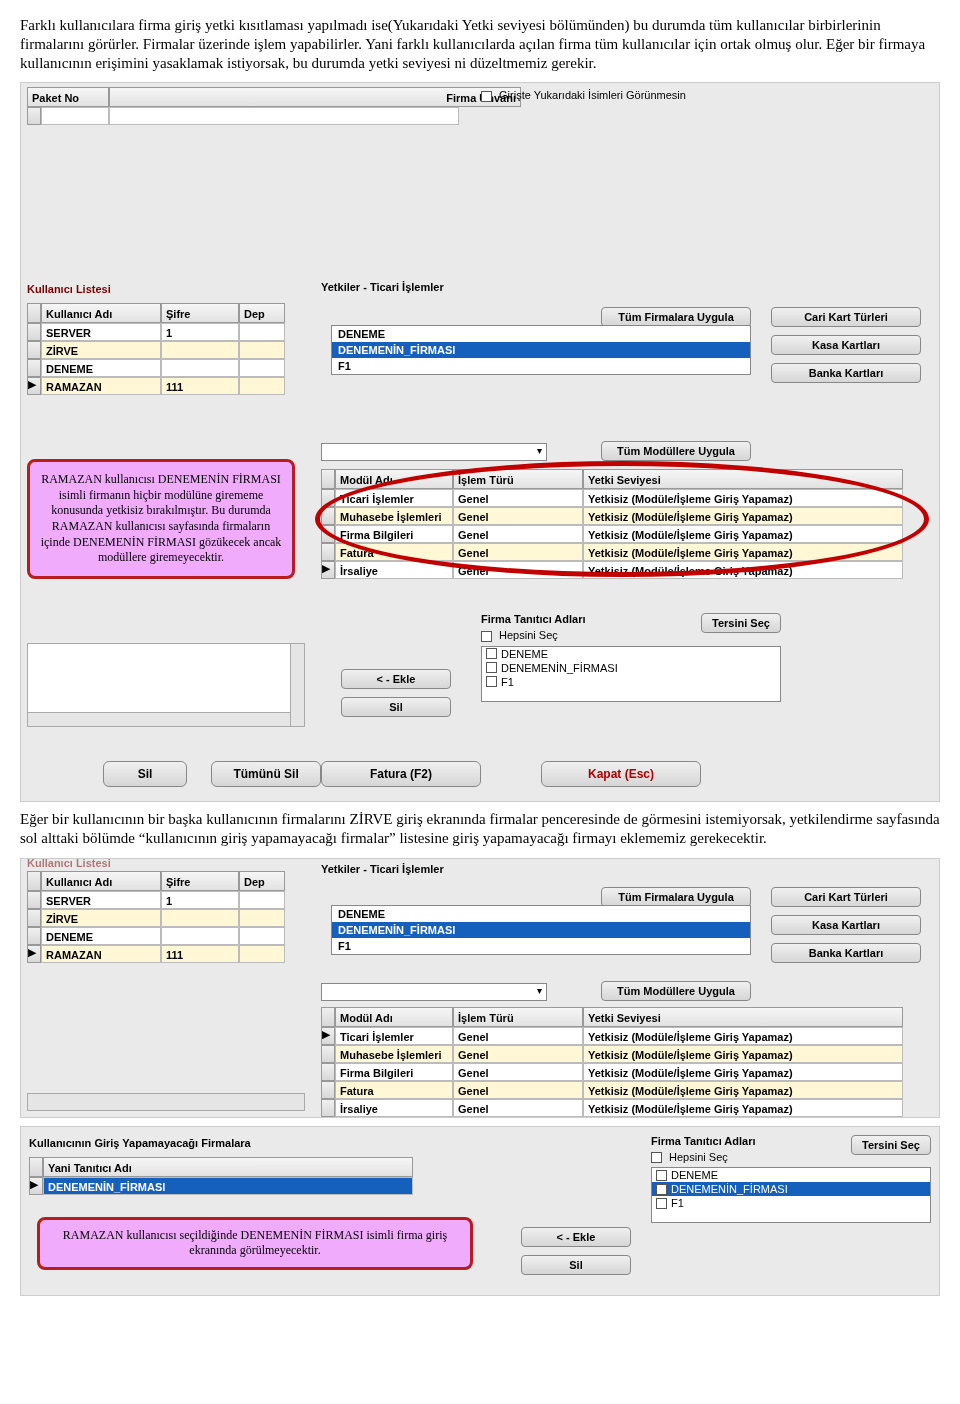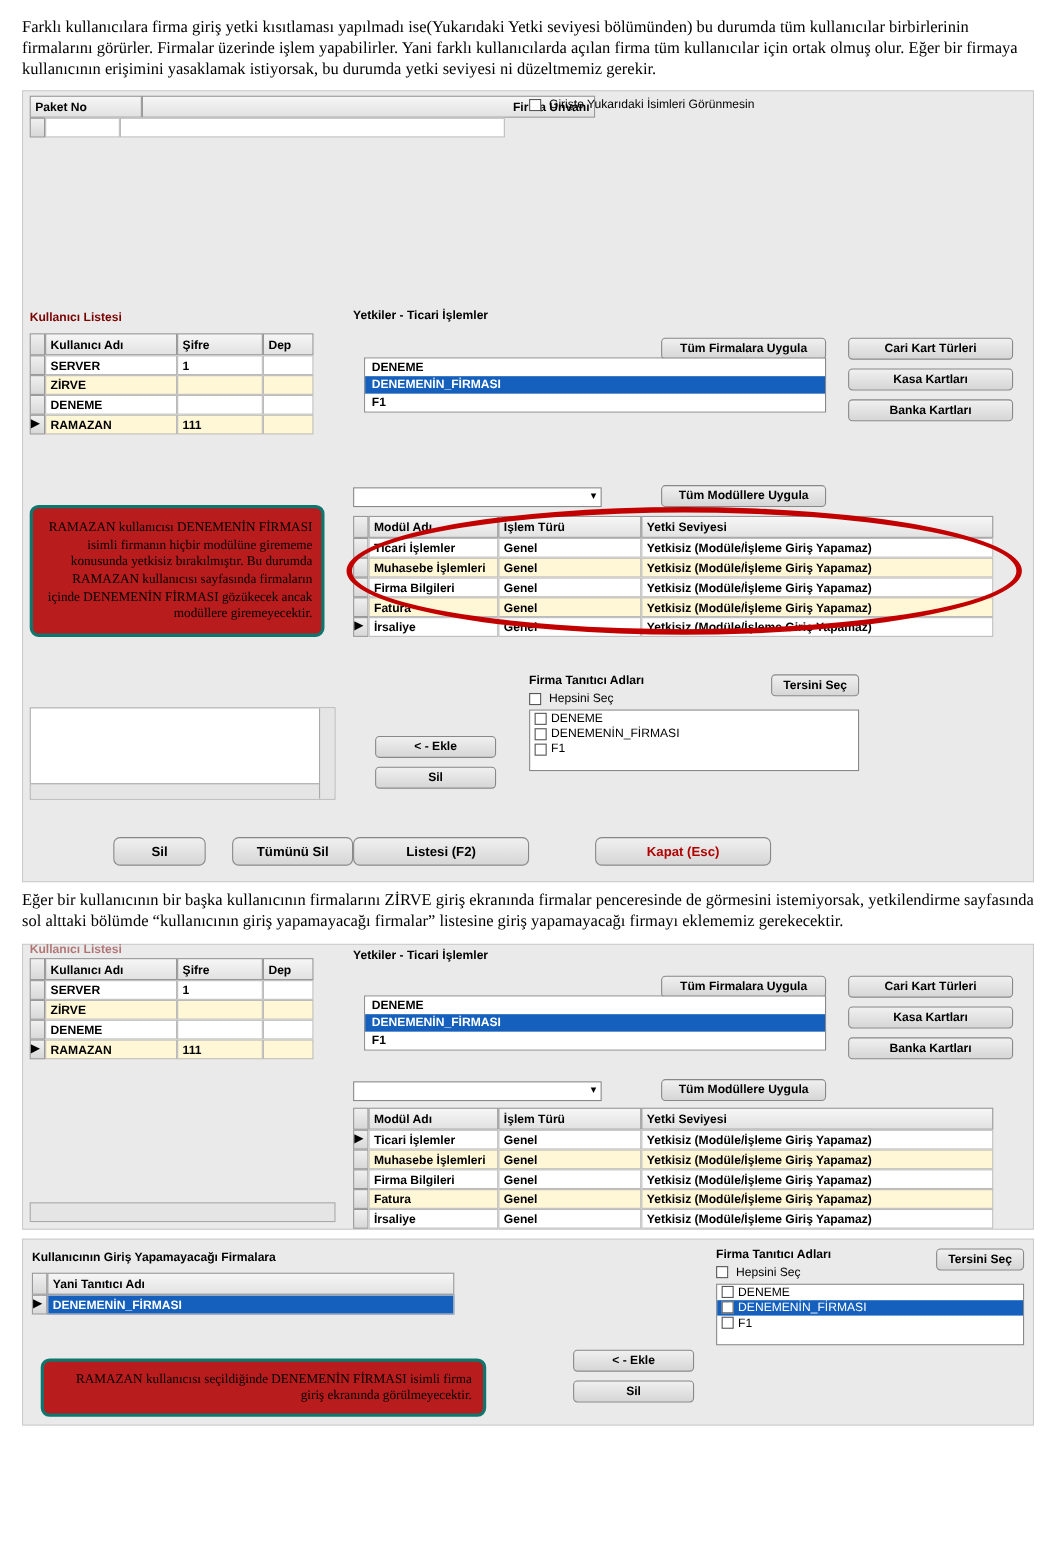--- a/index.html
+++ b/index.html
@@ -62,26 +62,26 @@
   .indicator { width: 14px; background: linear-gradient(#f0f0f0,#d8d8d8); border: 1px solid #999; }
   .scroll-v { position: absolute; right: 0; top: 0; bottom: 0; width: 14px; background: #e5e5e5; border-left: 1px solid #aaa; }
   .scroll-h { position: absolute; left: 0; right: 14px; bottom: 0; height: 14px; background: #e5e5e5; border-top: 1px solid #aaa; }
   .group-title { font-weight: bold; color: #7a0000; font-size: 11px; }
   .chk { width: 11px; height: 11px; border: 1px solid #555; display: inline-block; vertical-align: middle; margin-right: 4px; background:#fff; }
   .chk.c { background: #fff; position: relative; }
   .chk.c::after { content: "✓"; position: absolute; top:-3px; left:0; font-size:11px; }
   .sel { background: #1560bd; color: #fff; }
   .callout {
     position: absolute;
-    background: #b91c1c;
-    border: 3px solid #0f766e;
+    background: #f0abfc;
+    border: 3px solid #b91c1c;
     border-radius: 8px;
     font-family: "Times New Roman", serif;
     font-size: 12px;
-    text-align: right;
+    text-align: center;
     padding: 10px 8px;
     line-height: 1.3;
   }
   .ellipse {
     position: absolute;
     border: 5px solid #c30000;
     border-radius: 50%;
     background: transparent;
   }
   .listbox {
@@ -100,21 +100,21 @@
   .drop::after { content: "▾"; position: absolute; right: 4px; top: 1px; font-size: 10px; }
 </style>
 </head>
 <body>
 
 <p class="para">Farklı kullanıcılara firma giriş yetki kısıtlaması yapılmadı ise(Yukarıdaki Yetki seviyesi bölümünden) bu durumda tüm kullanıcılar birbirlerinin firmalarını görürler. Firmalar üzerinde işlem yapabilirler. Yani farklı kullanıcılarda açılan firma tüm kullanıcılar için ortak olmuş olur. Eğer bir firmaya kullanıcının erişimini yasaklamak istiyorsak, bu durumda yetki seviyesi ni düzeltmemiz gerekir.</p>
 
 <div class="panel panel1">
 
   <div style="position:absolute; left:6px; top:4px; display:flex;">
-    <div class="hdr-cell" style="width:102px;">Paket No</div>
+    <div class="hdr-cell" style="width:82px;">Paket No</div>
     <div class="hdr-cell" style="width:412px;text-align:right;">Firma Unvanı</div>
   </div>
   <div style="position:absolute; left:6px; top:24px; display:flex;">
     <div class="indicator" style="height:18px;"></div>
     <div class="cell" style="width:68px;"></div>
     <div class="cell" style="width:350px;"></div>
   </div>
 
   <div style="position:absolute; left:460px; top:6px;">
     <span class="chk"></span>
@@ -264,21 +264,21 @@
     <div class="scroll-v"></div>
     <div class="scroll-h"></div>
   </div>
 
   <div style="position:absolute; left:34px; bottom:14px;padding-left:48px;">
     <span class="btn btn-big" style="width:84px;">Sil</span>
     <span style="display:inline-block; width:18px;"></span>
     <span class="btn btn-big" style="width:110px;">Tümünü Sil</span>
   </div>
   <div style="position:absolute; left:300px; bottom:14px;">
-    <span class="btn btn-big" style="width:160px;">Listesi (F2)</span>
+    <span class="btn btn-big" style="width:160px;">Fatura (F2)</span>
   </div>
   <div style="position:absolute; left:520px; bottom:14px;">
     <span class="btn btn-big btn-red" style="width:160px;">Kapat (Esc)</span>
   </div>
 </div>
 
 <p class="para">Eğer bir kullanıcının bir başka kullanıcının firmalarını ZİRVE giriş ekranında firmalar penceresinde de görmesini istemiyorsak, yetkilendirme sayfasında sol alttaki bölümde “kullanıcının giriş yapamayacağı firmalar” listesine giriş yapamayacağı firmayı eklememiz gerekecektir.</p>
 
 <div class="panel panel2">
 
@@ -415,14 +415,14 @@
     </div>
   </div>
 
   <div style="position:absolute; left:500px; top:100px;">
     <div class="btn" style="width:110px;">&lt; - Ekle</div>
   </div>
   <div style="position:absolute; left:500px; top:128px;">
     <div class="btn" style="width:110px;">Sil</div>
   </div>
 
-  <div class="callout" style="left:16px; top:90px; width:405px; padding:8px 10px;margin-top:18px;">RAMAZAN kullanıcısı seçildiğinde DENEMENİN FİRMASI isimli firma giriş ekranında görülmeyecektir.</div>
+  <div class="callout" style="left:16px; top:90px; width:436px; padding:8px 10px;">RAMAZAN kullanıcısı seçildiğinde DENEMENİN FİRMASI isimli firma giriş ekranında görülmeyecektir.</div>
 </div>
 
 </body></html>

